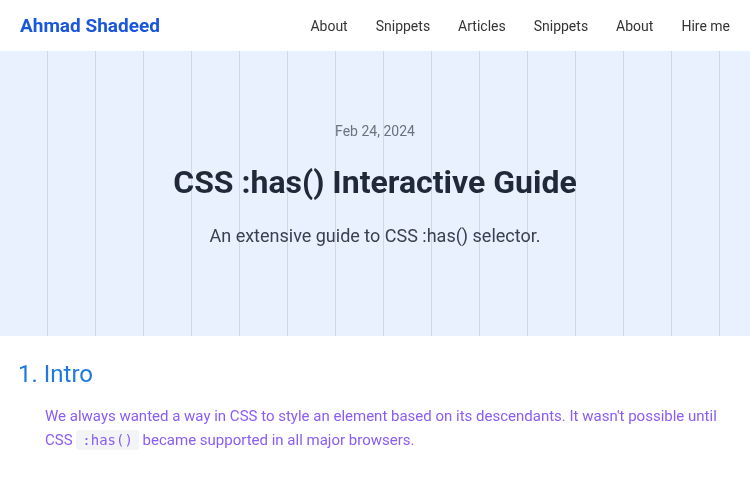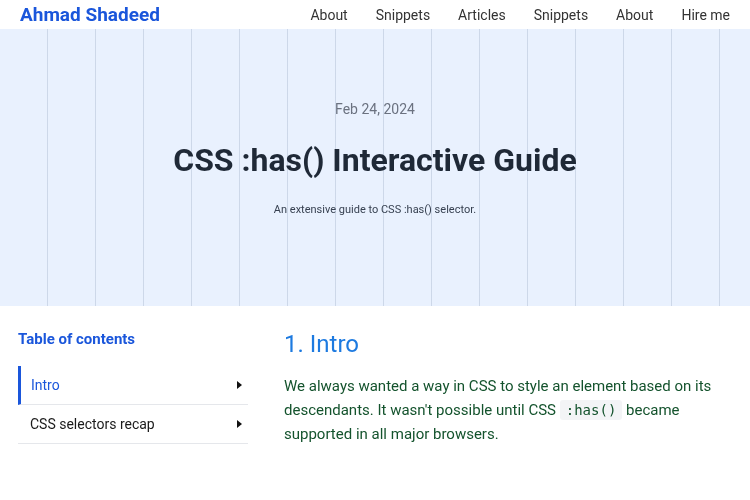--- a/index.html
+++ b/index.html
@@ -1,34 +1,34 @@
 <!DOCTYPE html>
 <html><head>
 <meta charset="utf-8">
 <style>
 * { box-sizing: border-box; margin: 0; padding: 0; }
 body { font-family: -apple-system, BlinkMacSystemFont, "Segoe UI", Roboto, sans-serif; color: #1a1a1a; width: 750px; height: 500px; overflow: hidden; background: #fff; }
-.header { display: flex; justify-content: space-between; align-items: center; padding: 3px 20px; background: #fff; }
+.header { display: flex; justify-content: space-between; align-items: center; padding: 14px 20px; background: #fff; }
 .logo { color: #1a56db; font-weight: 700; font-size: 19px; }
 .nav { display: flex; gap: 28px; }
 .nav a { color: #333; text-decoration: none; font-size: 14px; }
 .hero { background: #e9f1fe; padding: 72px 20px 90px; text-align: center; position: relative; background-image: repeating-linear-gradient(to right, transparent, transparent 47px, rgba(120,140,170,0.25) 47px, rgba(120,140,170,0.25) 48px); }
 .hero-date { color: #6b7280; font-size: 14px; margin-bottom: 24px; }
 .hero-title { color: #1f2937; font-size: 32px; font-weight: 700; margin-bottom: 24px; }
-.hero-subtitle { color: #374151; font-size: 11px; }
+.hero-subtitle { color: #374151; font-size: 18px; }
 .content { display: flex; padding: 24px 18px; gap: 36px; }
 .sidebar { width: 230px; flex-shrink: 0; }
 .toc-title { color: #1a56db; font-weight: 700; font-size: 15px; margin-bottom: 18px; }
 .toc-list { list-style: none; }
 .toc-item { display: flex; justify-content: space-between; align-items: center; padding: 11px 6px 11px 12px; border-bottom: 1px solid #e5e7eb; font-size: 14px; cursor: pointer; }
 .toc-item.active { border-left: 3px solid #1a56db; color: #1a56db; padding-left: 10px; }
 .toc-item .chev { width: 0; height: 0; border-top: 4px solid transparent; border-bottom: 4px solid transparent; border-left: 5px solid #111; }
 .main { flex: 1; }
 .section-title { color: #1d7ae0; font-size: 24px; font-weight: 400; margin-bottom: 16px; }
-.section-body { color: #14532d; font-size: 15px; line-height: 1.6; }
+.section-body { color: #8b5cf6; font-size: 15px; line-height: 1.6; margin-left: 27px; }
 .section-body code { background: #f3f4f6; padding: 2px 6px; border-radius: 3px; font-family: ui-monospace, Menlo, monospace; font-size: 14px; }
 </style>
 </head>
 <body>
 
 <header class="header">
   <div class="logo">Ahmad Shadeed</div>
   <nav class="nav">
     <a href="#">About</a>
     <a href="#">Snippets</a>
@@ -39,32 +39,19 @@
   </nav>
 </header>
 
 <section class="hero">
   <div class="hero-date">Feb 24, 2024</div>
   <h1 class="hero-title">CSS :has() Interactive Guide</h1>
   <p class="hero-subtitle">An extensive guide to CSS :has() selector.</p>
 </section>
 
 <div class="content">
-  <aside class="sidebar">
-    <h2 class="toc-title">Table of contents</h2>
-    <ul class="toc-list">
-      <li class="toc-item active">
-        <span>Intro</span>
-        <span class="chev"></span>
-      </li>
-      <li class="toc-item">
-        <span>CSS selectors recap</span>
-        <span class="chev"></span>
-      </li>
-    </ul>
-  </aside>
   <main class="main">
     <h2 class="section-title">1. Intro</h2>
     <p class="section-body">
       <span>We always wanted a way in CSS to style an element based on its descendants. It wasn't possible until CSS </span><code>:has()</code><span> became supported in all major browsers.</span>
     </p>
   </main>
 </div>
 
 </body></html>

